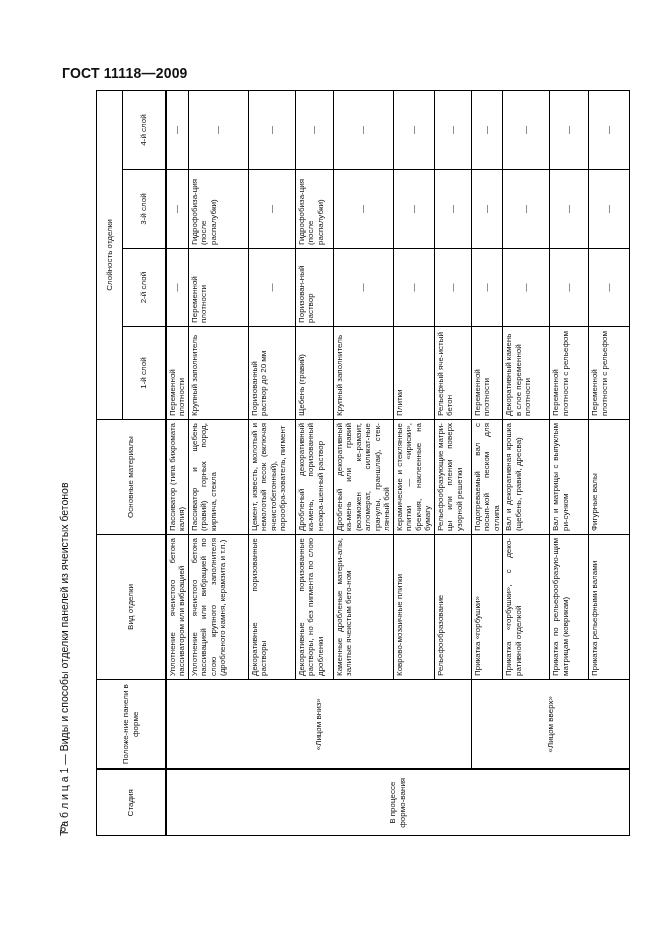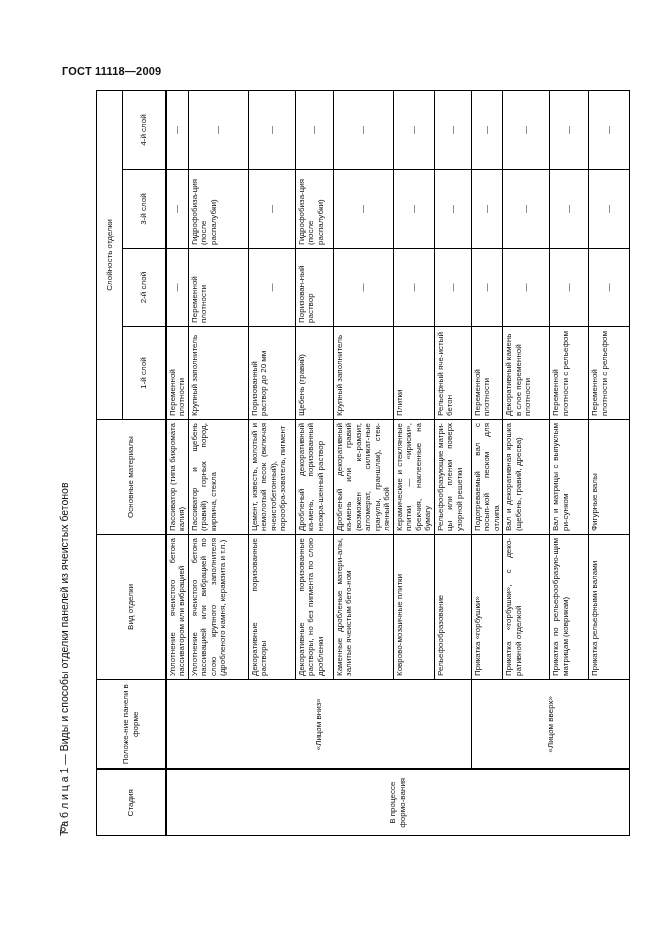--- a/index.html
+++ b/index.html
@@ -1,18 +1,18 @@
 <!DOCTYPE html>
 <html><head>
 <meta charset="utf-8">
 <style>
   html, body { margin:0; padding:0; background:#fff; }
   body { width:661px; height:936px; position:relative; overflow:hidden;
          font-family:"Liberation Sans", sans-serif; color:#111; }
-  .doc-header { position:absolute; left:62px; top:65px; font-size:11px; font-weight:bold; letter-spacing:0.2px; }
+  .doc-header { position:absolute; left:62px; top:65px; font-size:14px; font-weight:bold; letter-spacing:0.2px; }
   .page-number { position:absolute; left:60px; top:822px; font-size:11px; }
   .caption { position:absolute; left:58px; top:836px; width:745px; height:14px;
              transform-origin:0 0; transform:rotate(-90deg);
              font-size:10.5px; white-space:nowrap; }
   .rot { position:absolute; left:96px; top:836px; width:745px; height:521px;
          transform-origin:0 0; transform:rotate(-90deg); }
   table { border-collapse:collapse; width:745px; height:521px; table-layout:fixed; }
   td, th { border:1px solid #000; font-size:8px; line-height:9.5px; vertical-align:top;
            padding:1px 3px; font-weight:normal; text-align:left; overflow:hidden; }
   th { text-align:center; vertical-align:middle; }

